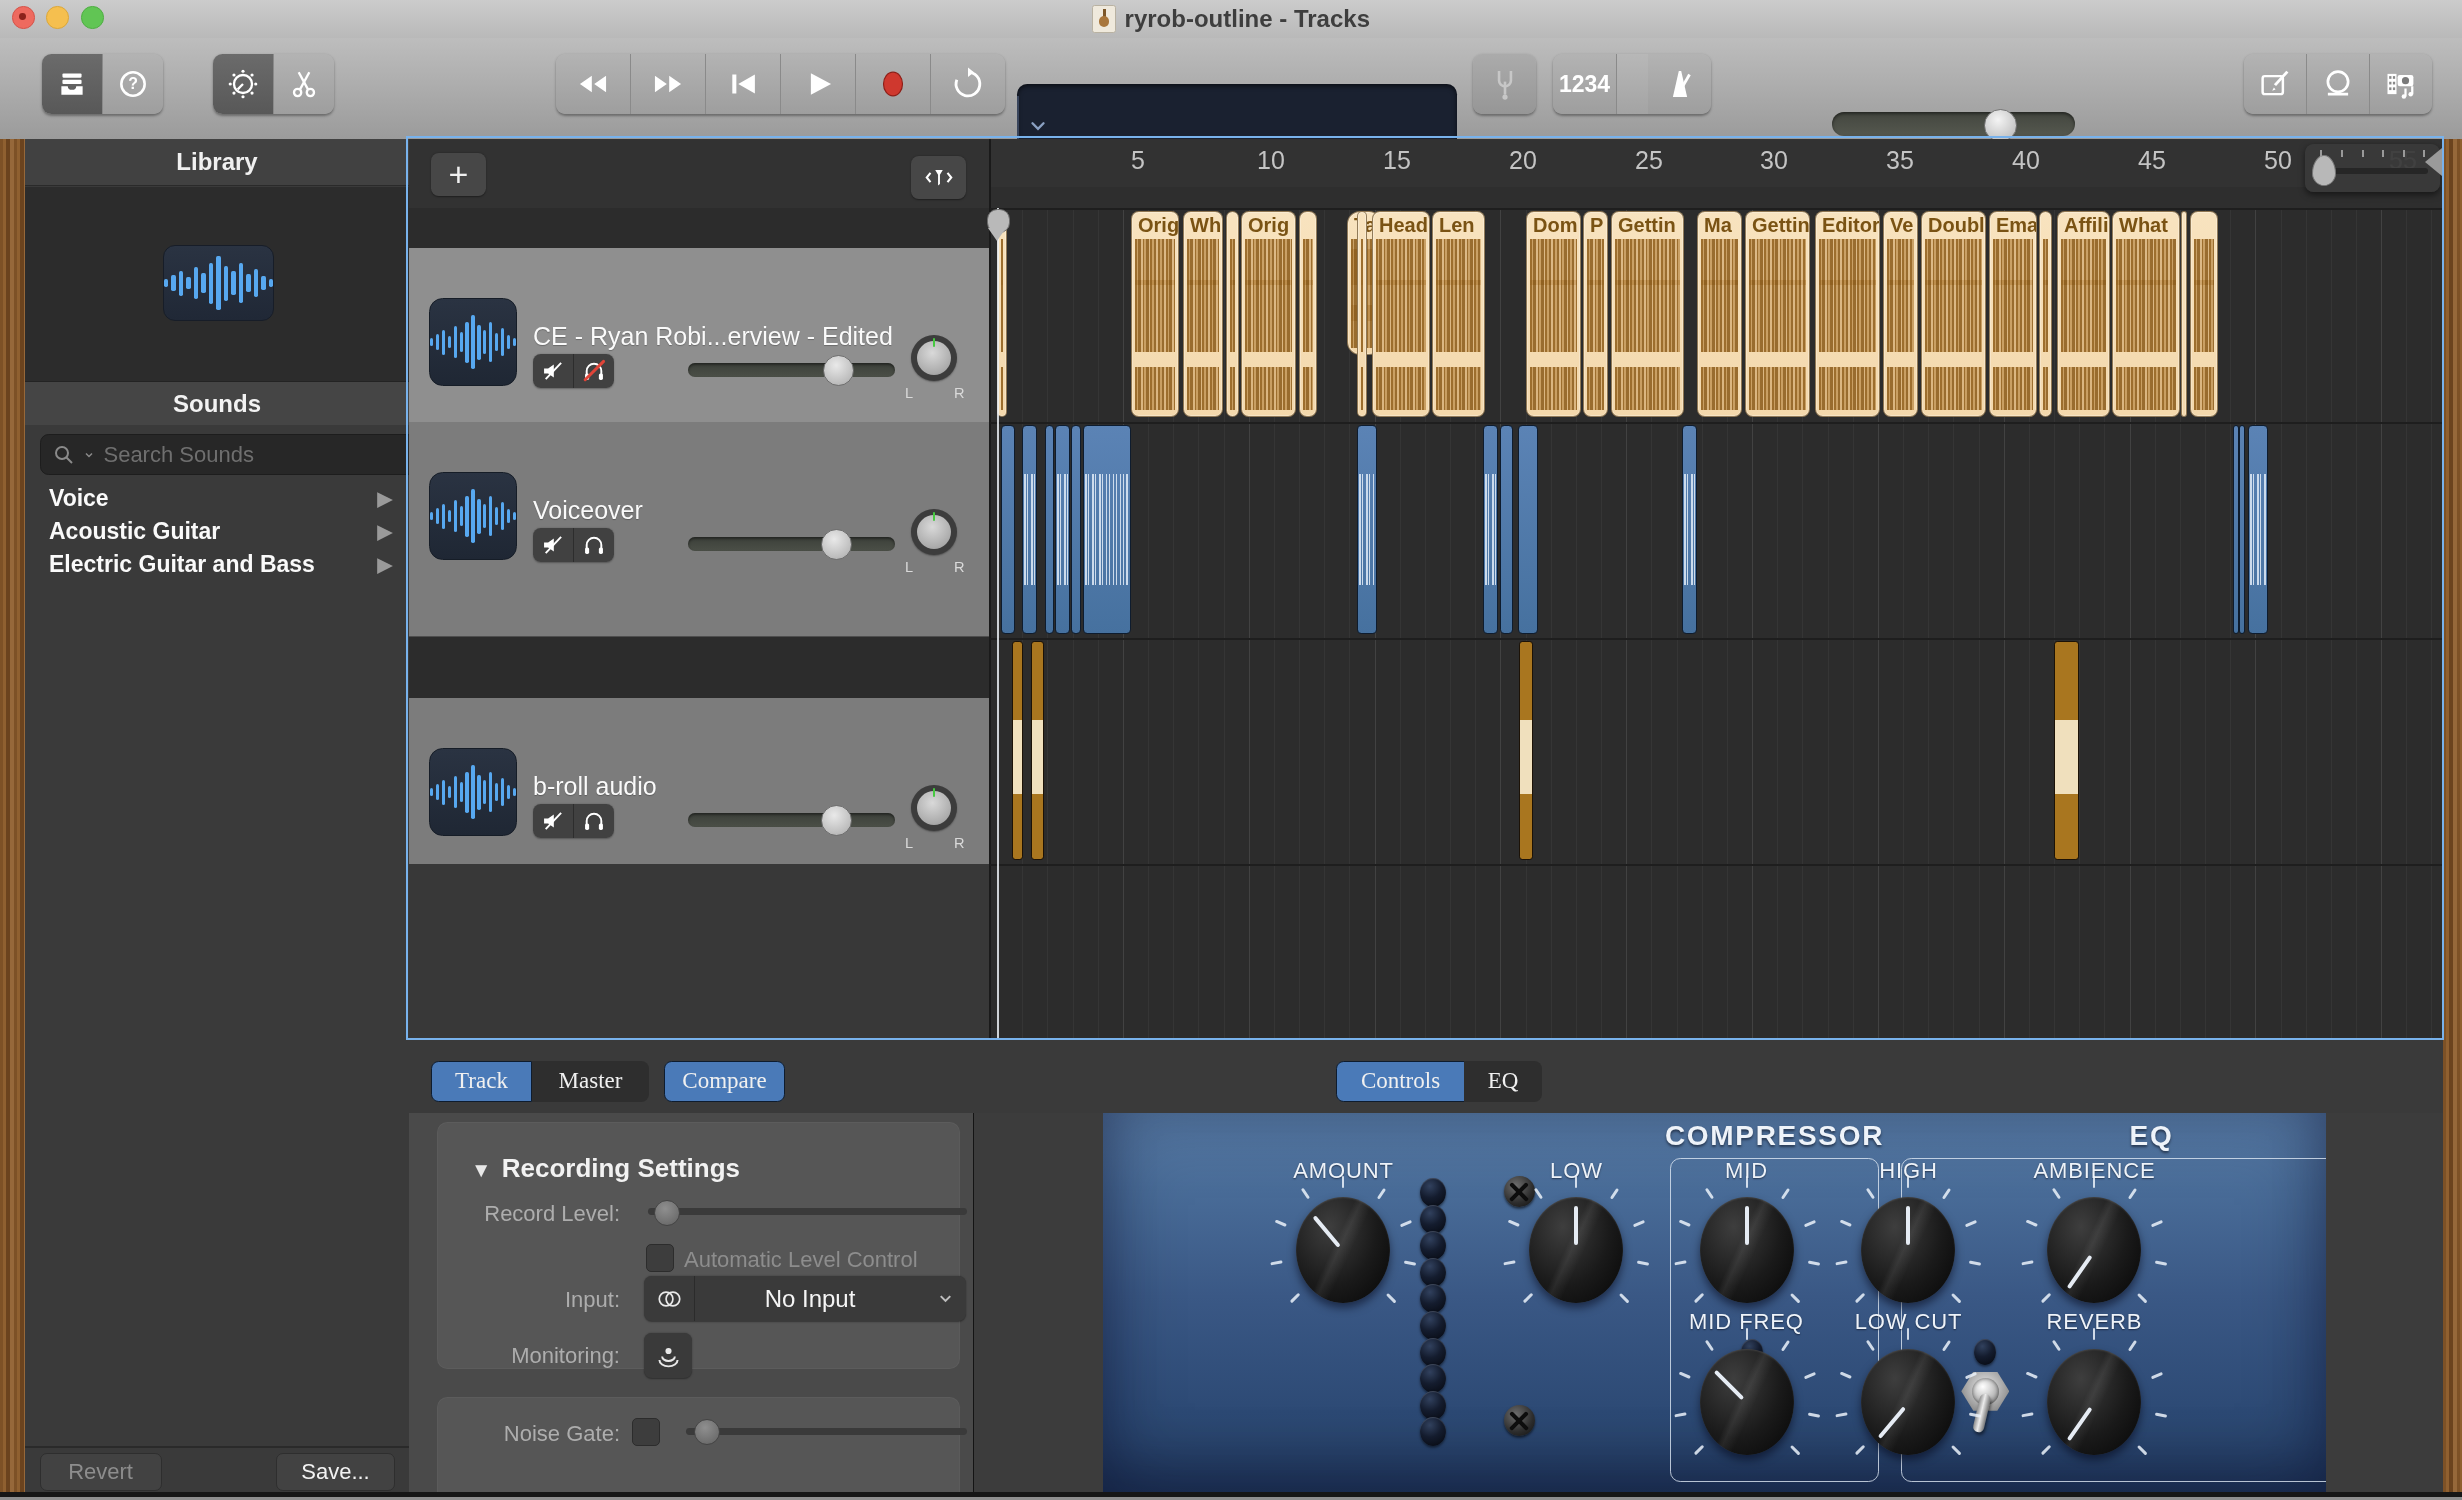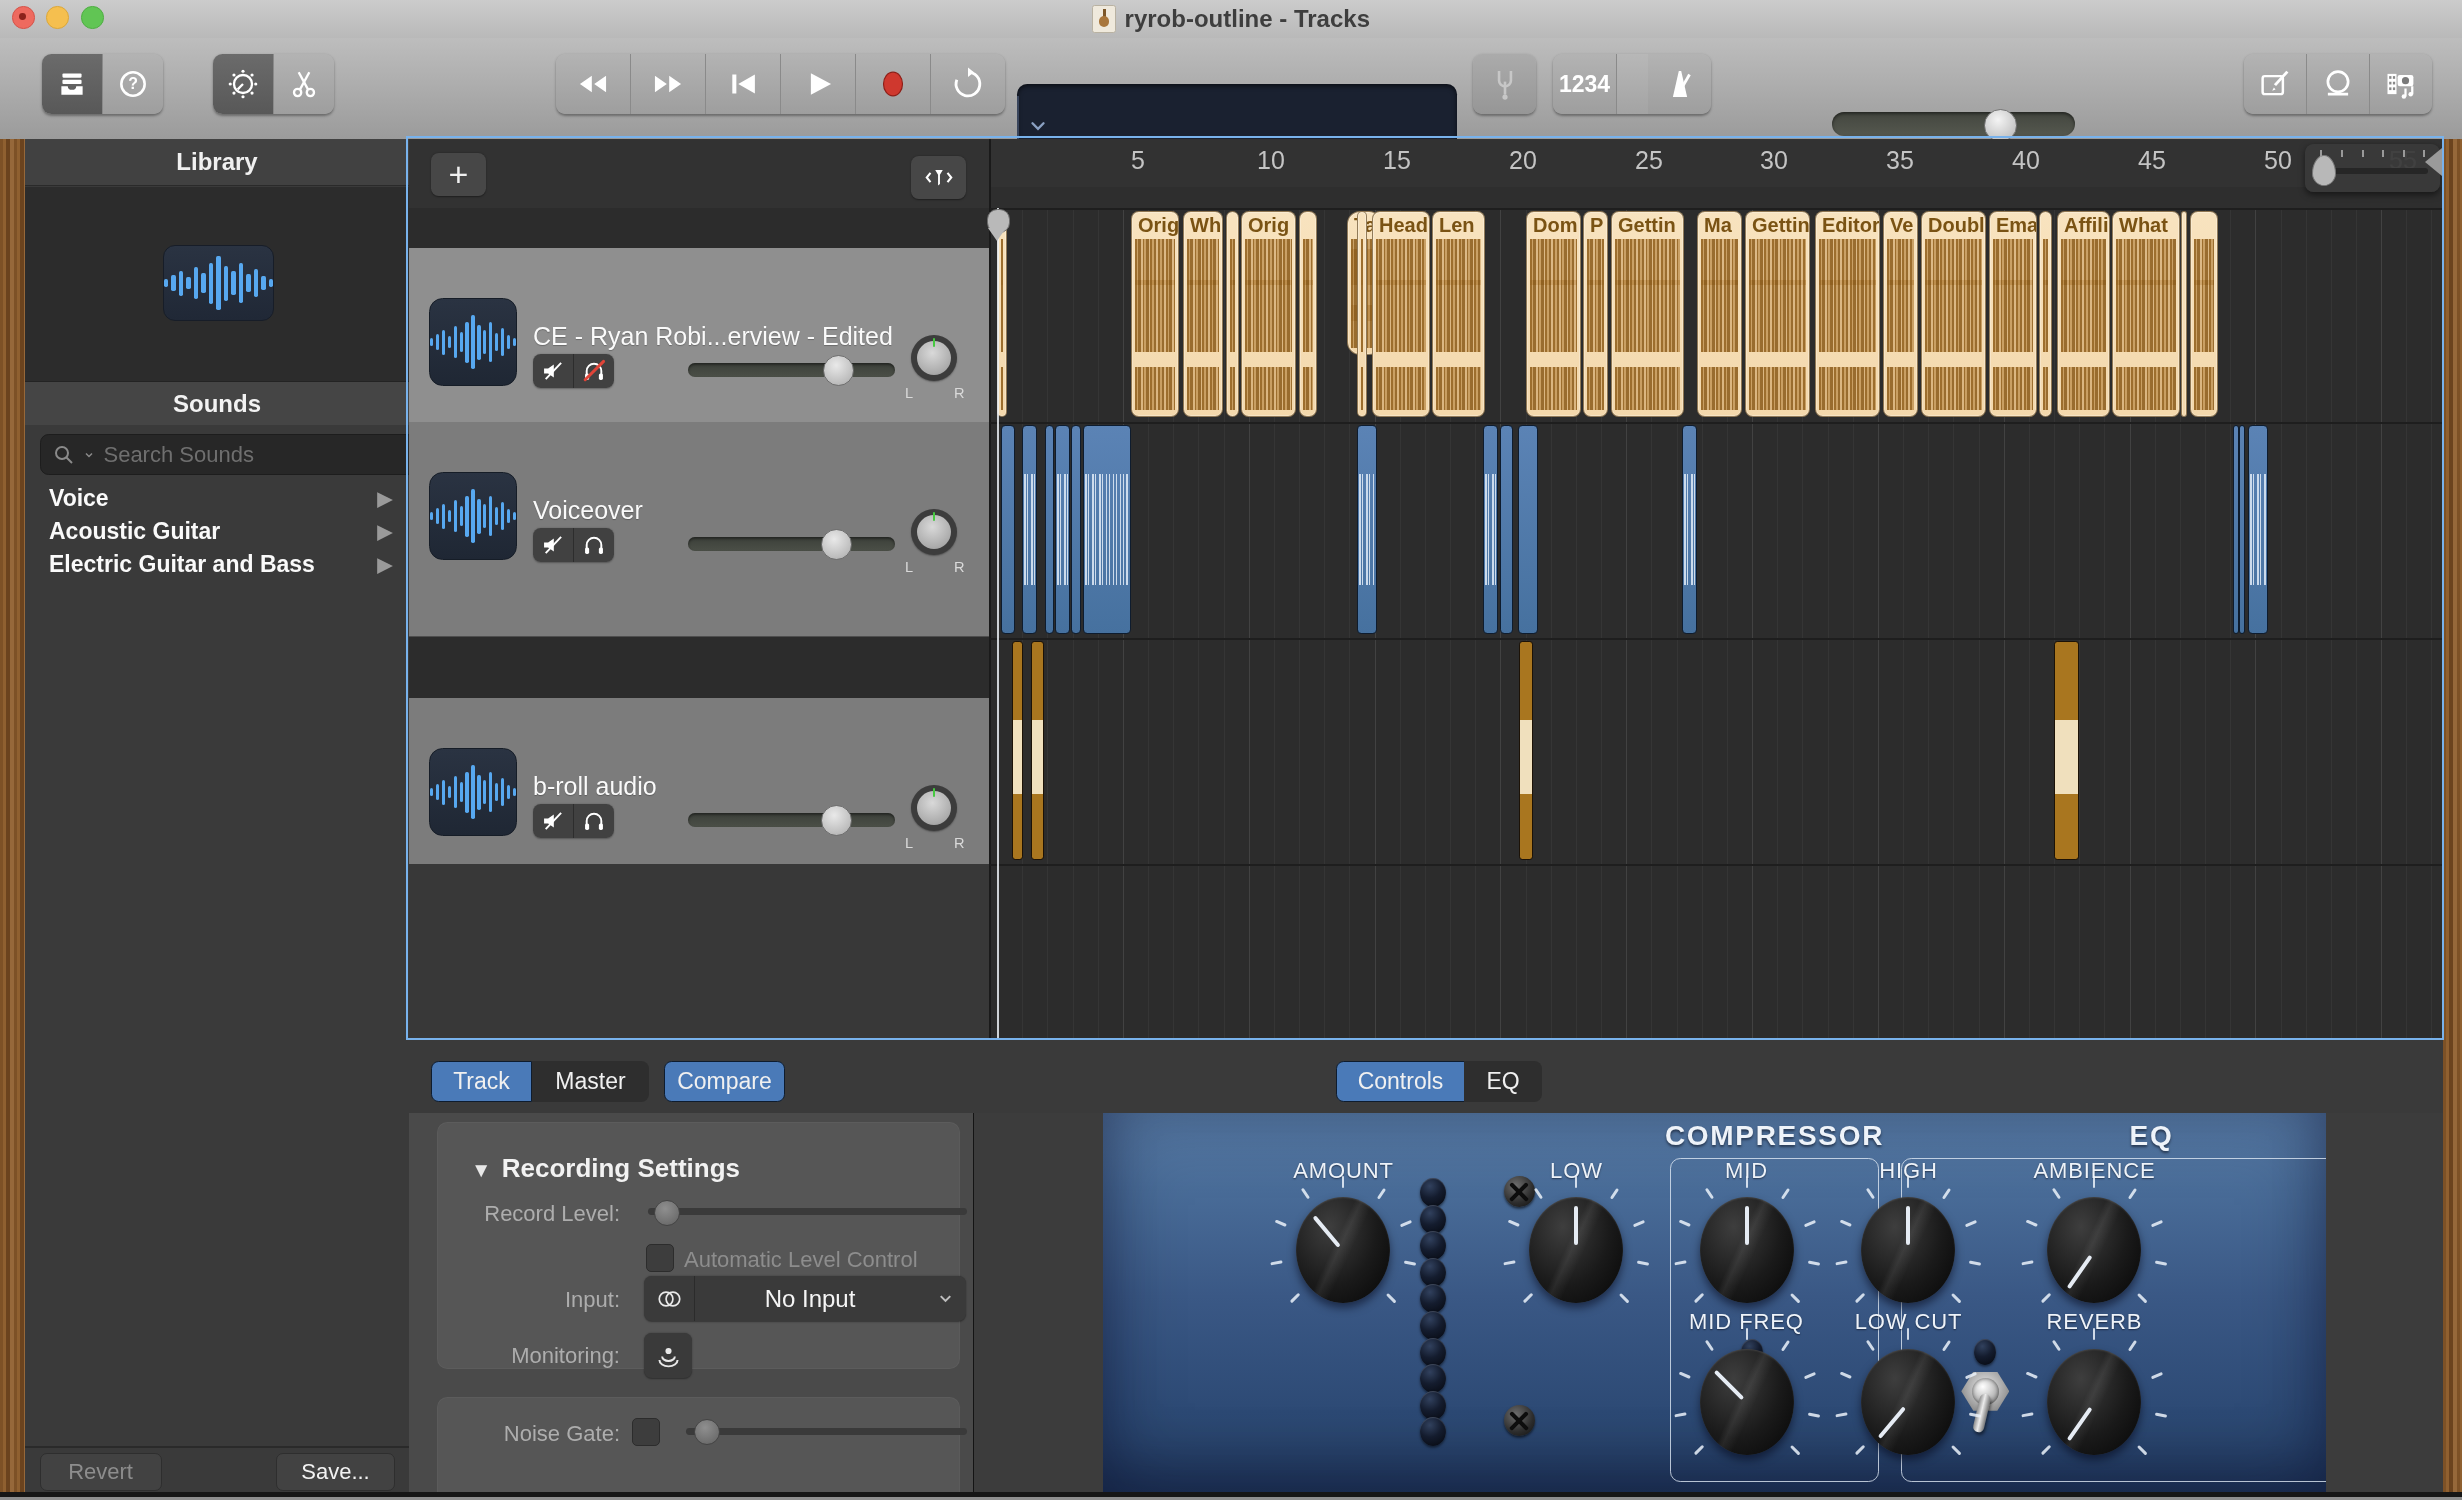--- a/index.html
+++ b/index.html
@@ -157,21 +157,21 @@
   #zp-thumb{position:absolute;left:6.9px;top:11px;width:22px;height:29px;background:#b8b8b8;
       border-radius:50% 50% 50% 50%/60% 60% 40% 40%;border:0.9px solid #777;}
   #scroll-arrow{position:absolute;left:2016px;top:8.6px;width:0;height:0;z-index:7;
       border-top:14.6px solid transparent;border-bottom:14.6px solid transparent;border-right:17px solid #9a9a9a;}
 
   #focus-ring{position:absolute;left:406px;top:136px;width:2034px;height:900px;
       border:2.6px solid #78b2ec;pointer-events:none;z-index:9;}
 
   
   #tabbar{position:absolute;left:409px;top:1039px;width:2034px;height:74px;background:#3a3a3a;
-      border-top:1.7px solid #101010;border-bottom:1.7px solid #0e0e0e;}
+      border-top:1.7px solid #101010;border-bottom:1.7px solid #0e0e0e;font-family:Liberation Serif, serif;}
   .tab{position:absolute;top:20.6px;height:41px;display:flex;align-items:center;justify-content:center;
       font-size:23px;color:#f0f0f0;box-sizing:border-box;}
   .tab.blue{background:#4a7ab8;} .tab.dark{background:#2e2e2e;}
   #tab-track{left:22px;width:101px;border-radius:7.7px 0 0 7.7px;}
   #tab-master{left:123px;width:117px;border-radius:0 7.7px 7.7px 0;}
   #tab-compare{left:255px;width:121px;border-radius:7.7px;}
   #tab-controls{left:927px;width:129px;border-radius:7.7px 0 0 7.7px;}
   #tab-eq{left:1055px;width:78px;border-radius:0 7.7px 7.7px 0;}
 
   

